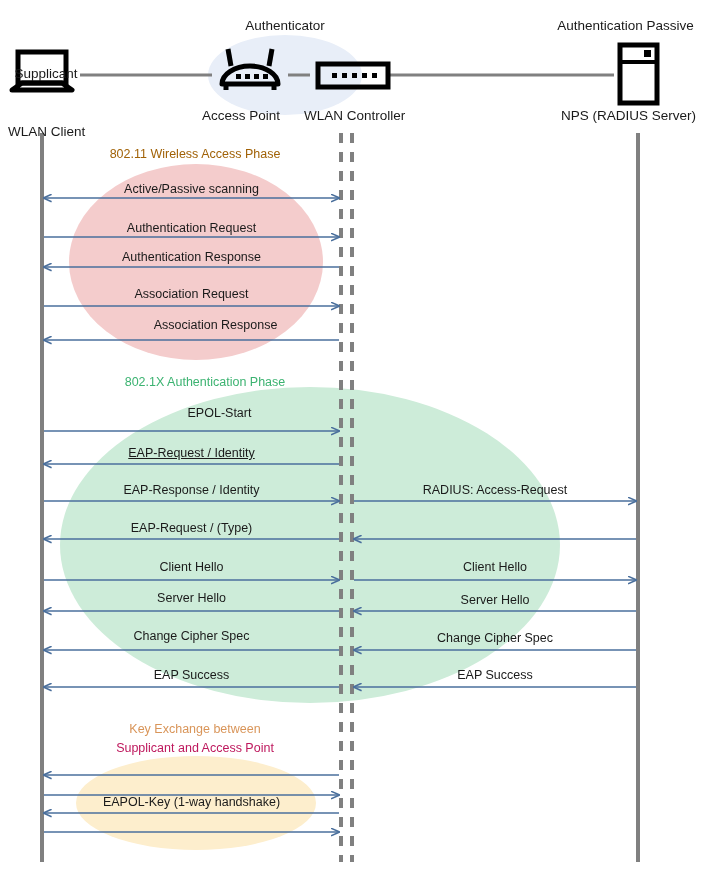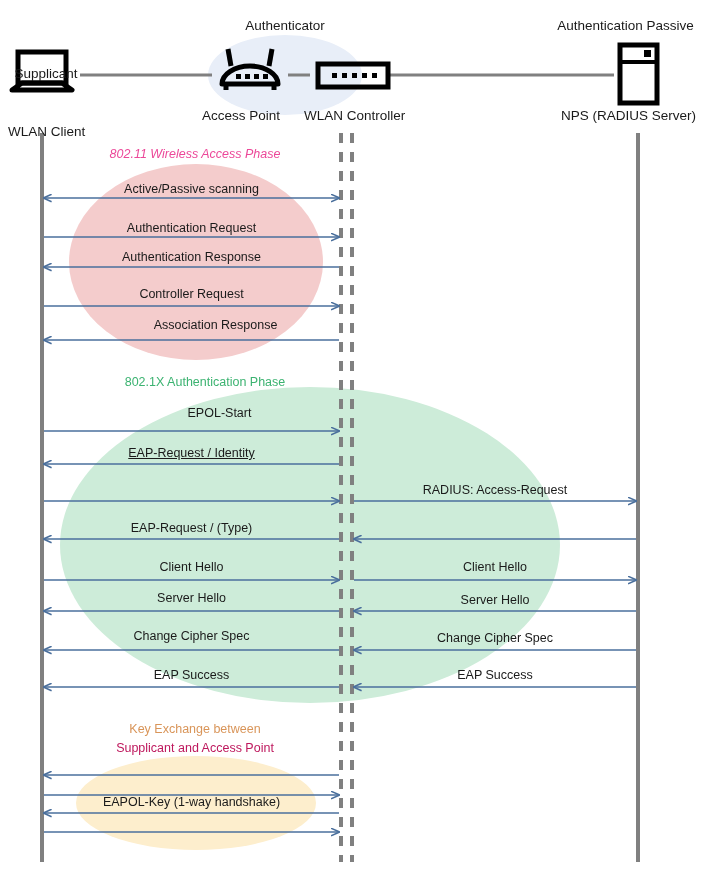--- a/index.html
+++ b/index.html
@@ -123,35 +123,36 @@
 
   <div class="hdr-label" style="left:0px;top:30px;width:92px;margin-top:36px;">Supplicant</div>
   <div class="hdr-label" style="left:200px;top:18px;width:170px;">Authenticator</div>
   <div class="hdr-label" style="left:538px;top:18px;width:175px;">Authentication Passive</div>
 
   <div class="sub-label" style="left:8px;top:124px;">WLAN Client</div>
   <div class="sub-label" style="left:202px;top:108px;">Access Point</div>
   <div class="sub-label" style="left:304px;top:108px;">WLAN Controller</div>
   <div class="sub-label" style="left:561px;top:108px;">NPS (RADIUS Server)</div>
 
-  <div class="phase-label" style="left:50px;top:147px;width:290px;color:#ec4899;font-style:italic;">802.11 Wireless Access Phase</div>
+  <div class="phase-label" style="left:50px;top:147px;width:290px;color:#a16207;">802.11 Wireless Access Phase</div>
 
   <div class="phase-label" style="left:50px;top:375px;width:310px;color:#3cb371;">802.1X Authentication Phase</div>
 
   <div class="phase-label" style="left:60px;top:722px;width:270px;color:#d99559;">Key Exchange between</div>
   <div class="phase-label" style="left:60px;top:741px;width:270px;color:#be185d;">Supplicant and Access Point</div>
 
   <div class="msg-label" style="left:44px;top:182px;width:295px;">Active/Passive scanning</div>
   <div class="msg-label" style="left:44px;top:221px;width:295px;">Authentication Request</div>
   <div class="msg-label" style="left:44px;top:250px;width:295px;">Authentication Response</div>
-  <div class="msg-label" style="left:44px;top:287px;width:295px;">Controller Request</div>
+  <div class="msg-label" style="left:44px;top:287px;width:295px;">Association Request</div>
   <div class="msg-label" style="left:44px;top:318px;width:295px;padding-left:24px;">Association Response</div>
 
   <div class="msg-label" style="left:44px;top:406px;width:295px;padding-left:28px;">EPOL-Start</div>
   <div class="msg-label" style="left:44px;top:446px;width:295px;text-decoration:underline;">EAP-Request / Identity</div>
+  <div class="msg-label" style="left:44px;top:483px;width:295px;">EAP-Response / Identity</div>
   <div class="msg-label" style="left:354px;top:483px;width:282px;">RADIUS: Access-Request</div>
   <div class="msg-label" style="left:44px;top:521px;width:295px;">EAP-Request / (Type)</div>
   <div class="msg-label" style="left:44px;top:560px;width:295px;">Client Hello</div>
   <div class="msg-label" style="left:354px;top:560px;width:282px;">Client Hello</div>
   <div class="msg-label" style="left:44px;top:591px;width:295px;">Server Hello</div>
   <div class="msg-label" style="left:354px;top:593px;width:282px;">Server Hello</div>
   <div class="msg-label" style="left:44px;top:629px;width:295px;">Change Cipher Spec</div>
   <div class="msg-label" style="left:354px;top:631px;width:282px;">Change Cipher Spec</div>
   <div class="msg-label" style="left:44px;top:668px;width:295px;">EAP Success</div>
   <div class="msg-label" style="left:354px;top:668px;width:282px;">EAP Success</div>

